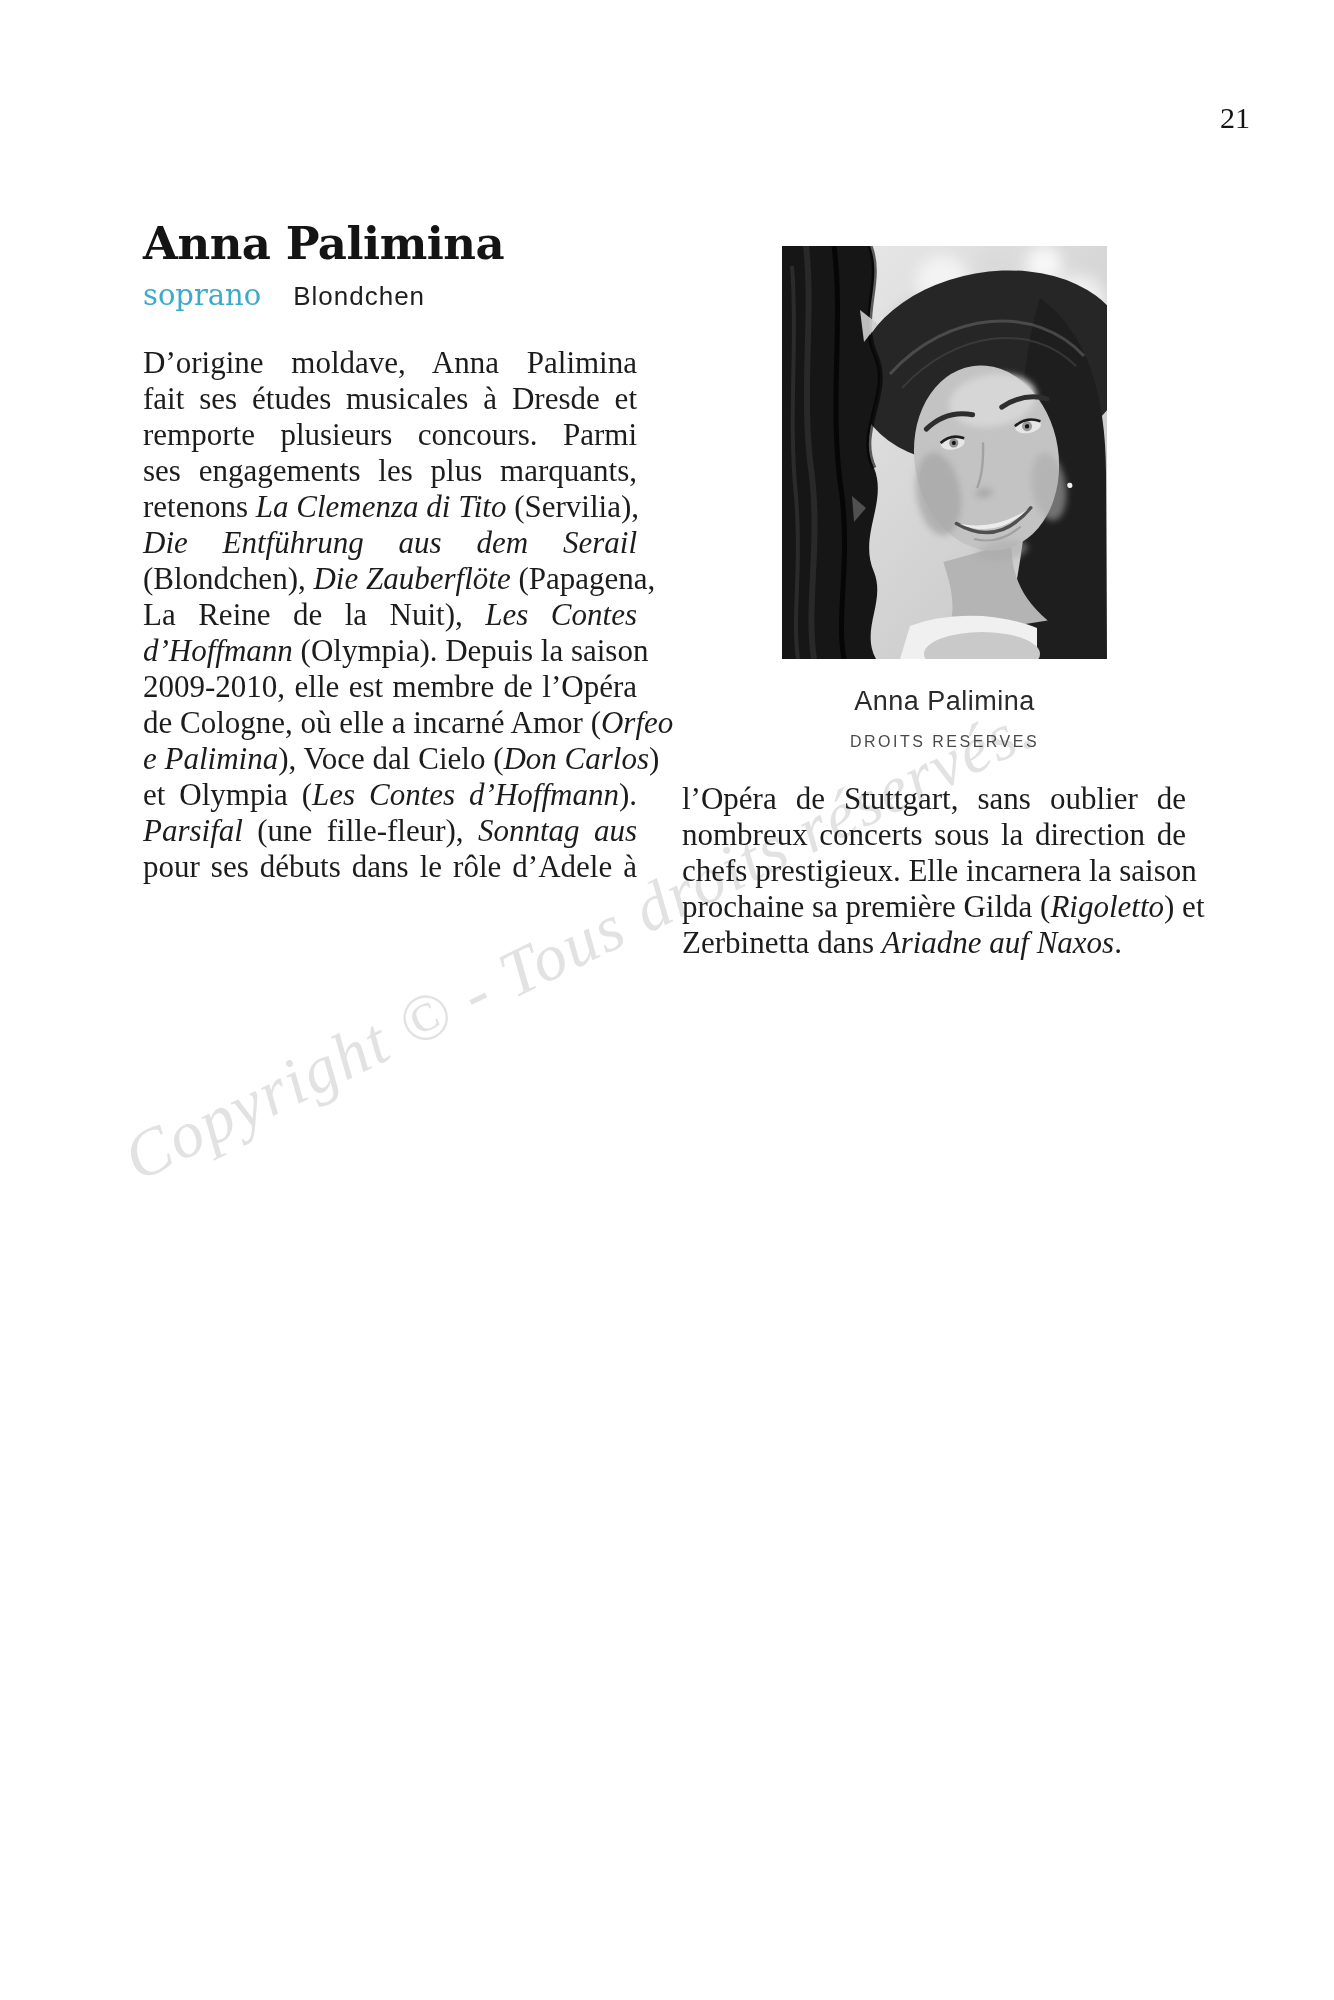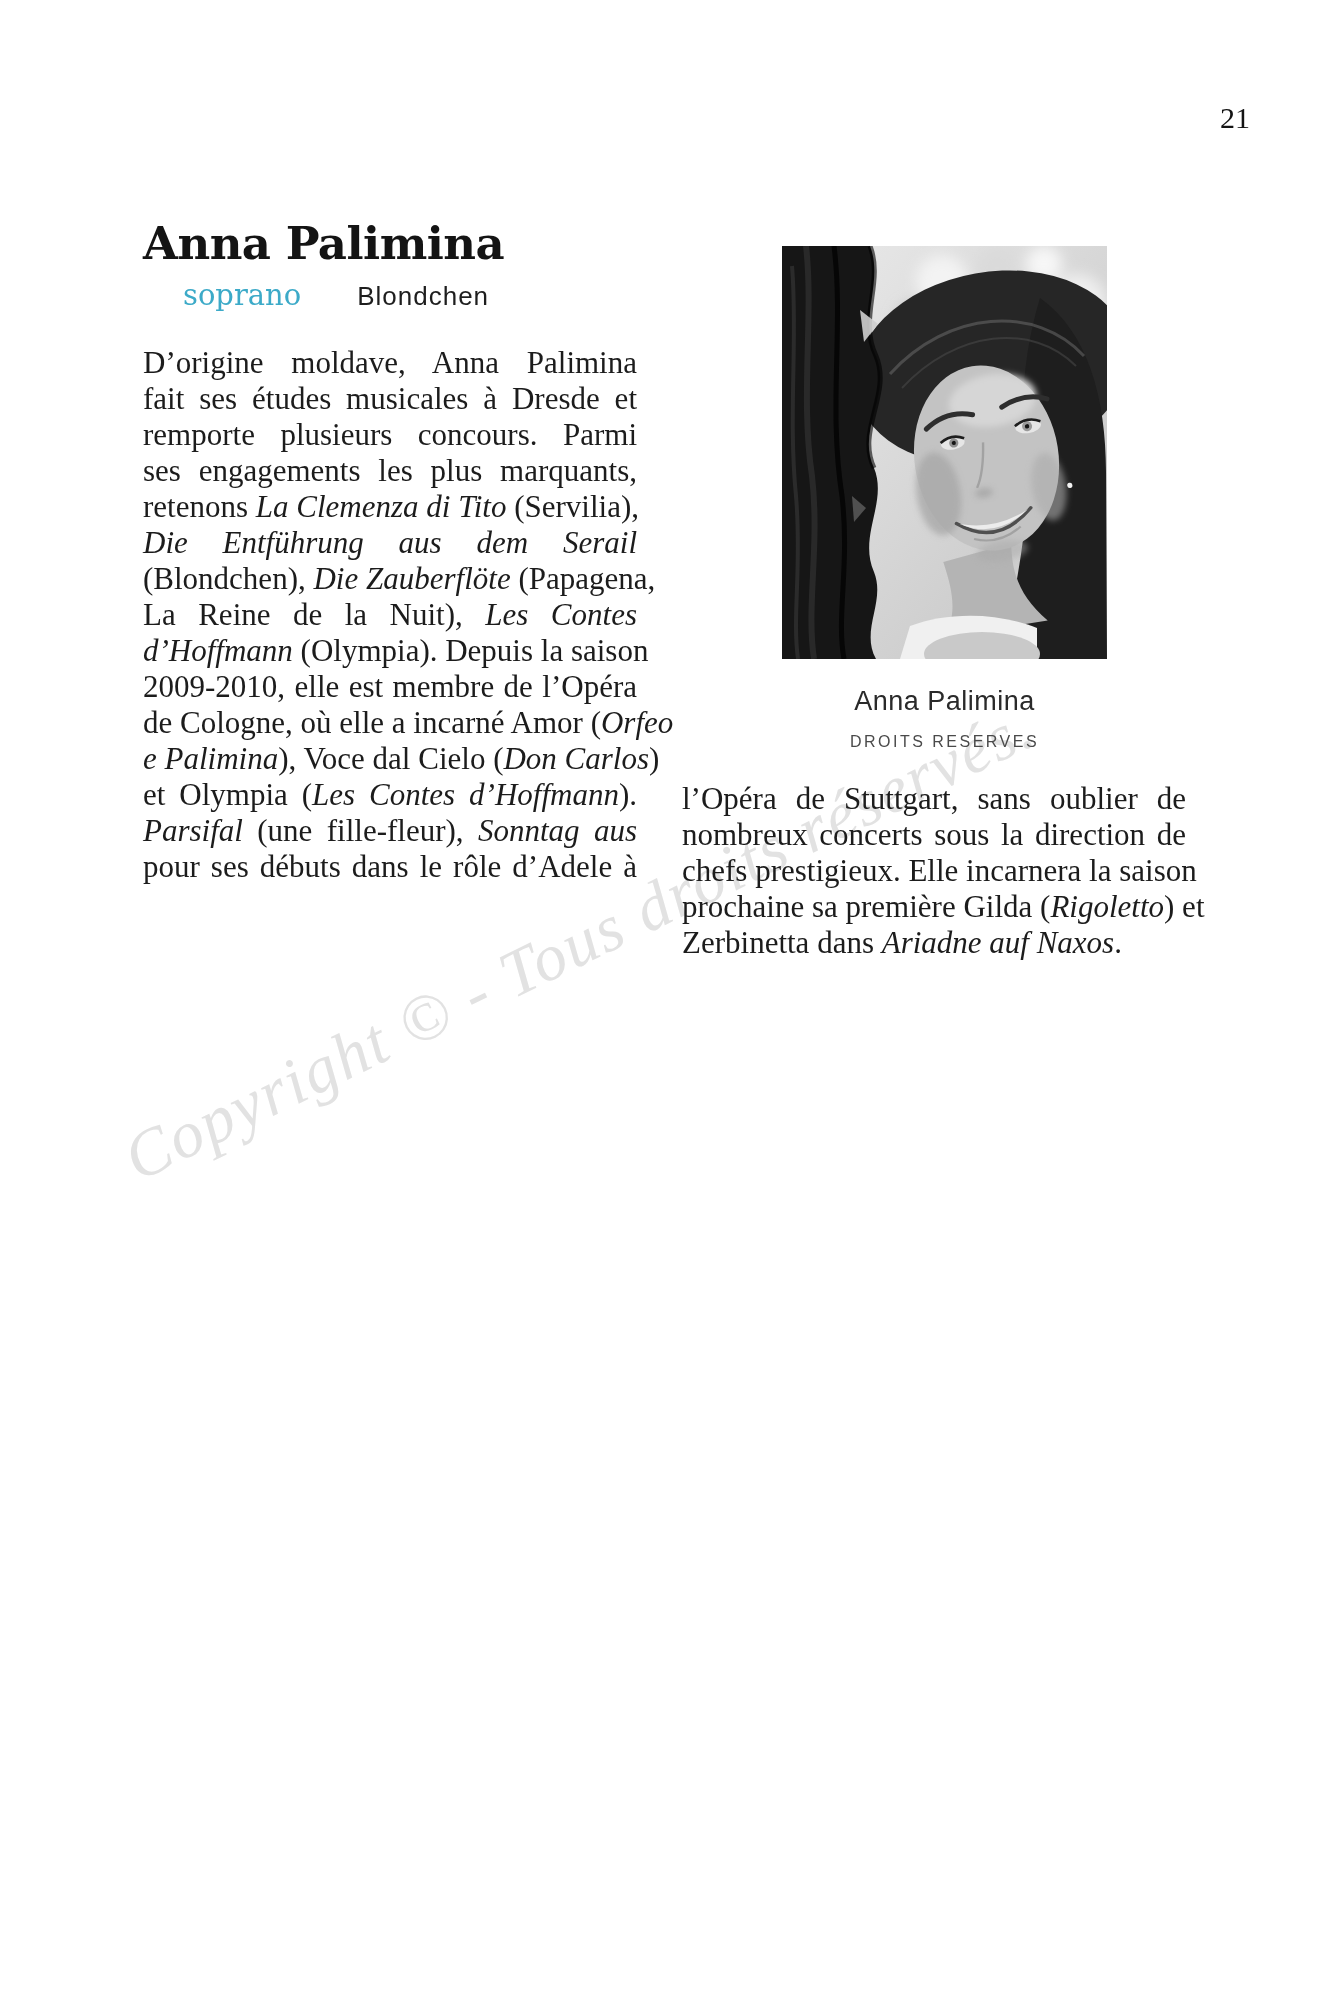--- a/index.html
+++ b/index.html
@@ -33,25 +33,25 @@
   
   .artist-header{position:absolute;left:143px;top:220px;z-index:1;}
   .artist-name{
     font-family:"DejaVu Serif","Liberation Serif",serif;
     font-weight:bold;font-size:45px;line-height:1.05;color:var(--title);
     letter-spacing:-0.5px;
   }
   .artist-sub{display:flex;align-items:baseline;margin-top:11px;}
   .voice{
     font-family:"DejaVu Serif","Liberation Serif",serif;
-    font-size:29px;color:var(--accent-teal);margin-left:40px;
+    font-size:29px;color:var(--accent-teal);
   }
   .role{
     font-family:"Liberation Sans",sans-serif;
-    font-size:26px;color:#1e1e1e;letter-spacing:1px;margin-left:56px;
+    font-size:26px;color:#1e1e1e;letter-spacing:1px;margin-left:32px;
   }
 
   
   .portrait{position:absolute;left:782px;top:246px;width:325px;z-index:1;}
   .photo{width:325px;height:413px;overflow:hidden;background:#cfcfcf;}
   .photo svg{display:block;}
   figcaption{width:100%;text-align:center;margin-top:27px;}
   .cap-name{
     font-family:"Liberation Sans",sans-serif;font-weight:500;
     font-size:27px;color:var(--caption);letter-spacing:0.5px;

